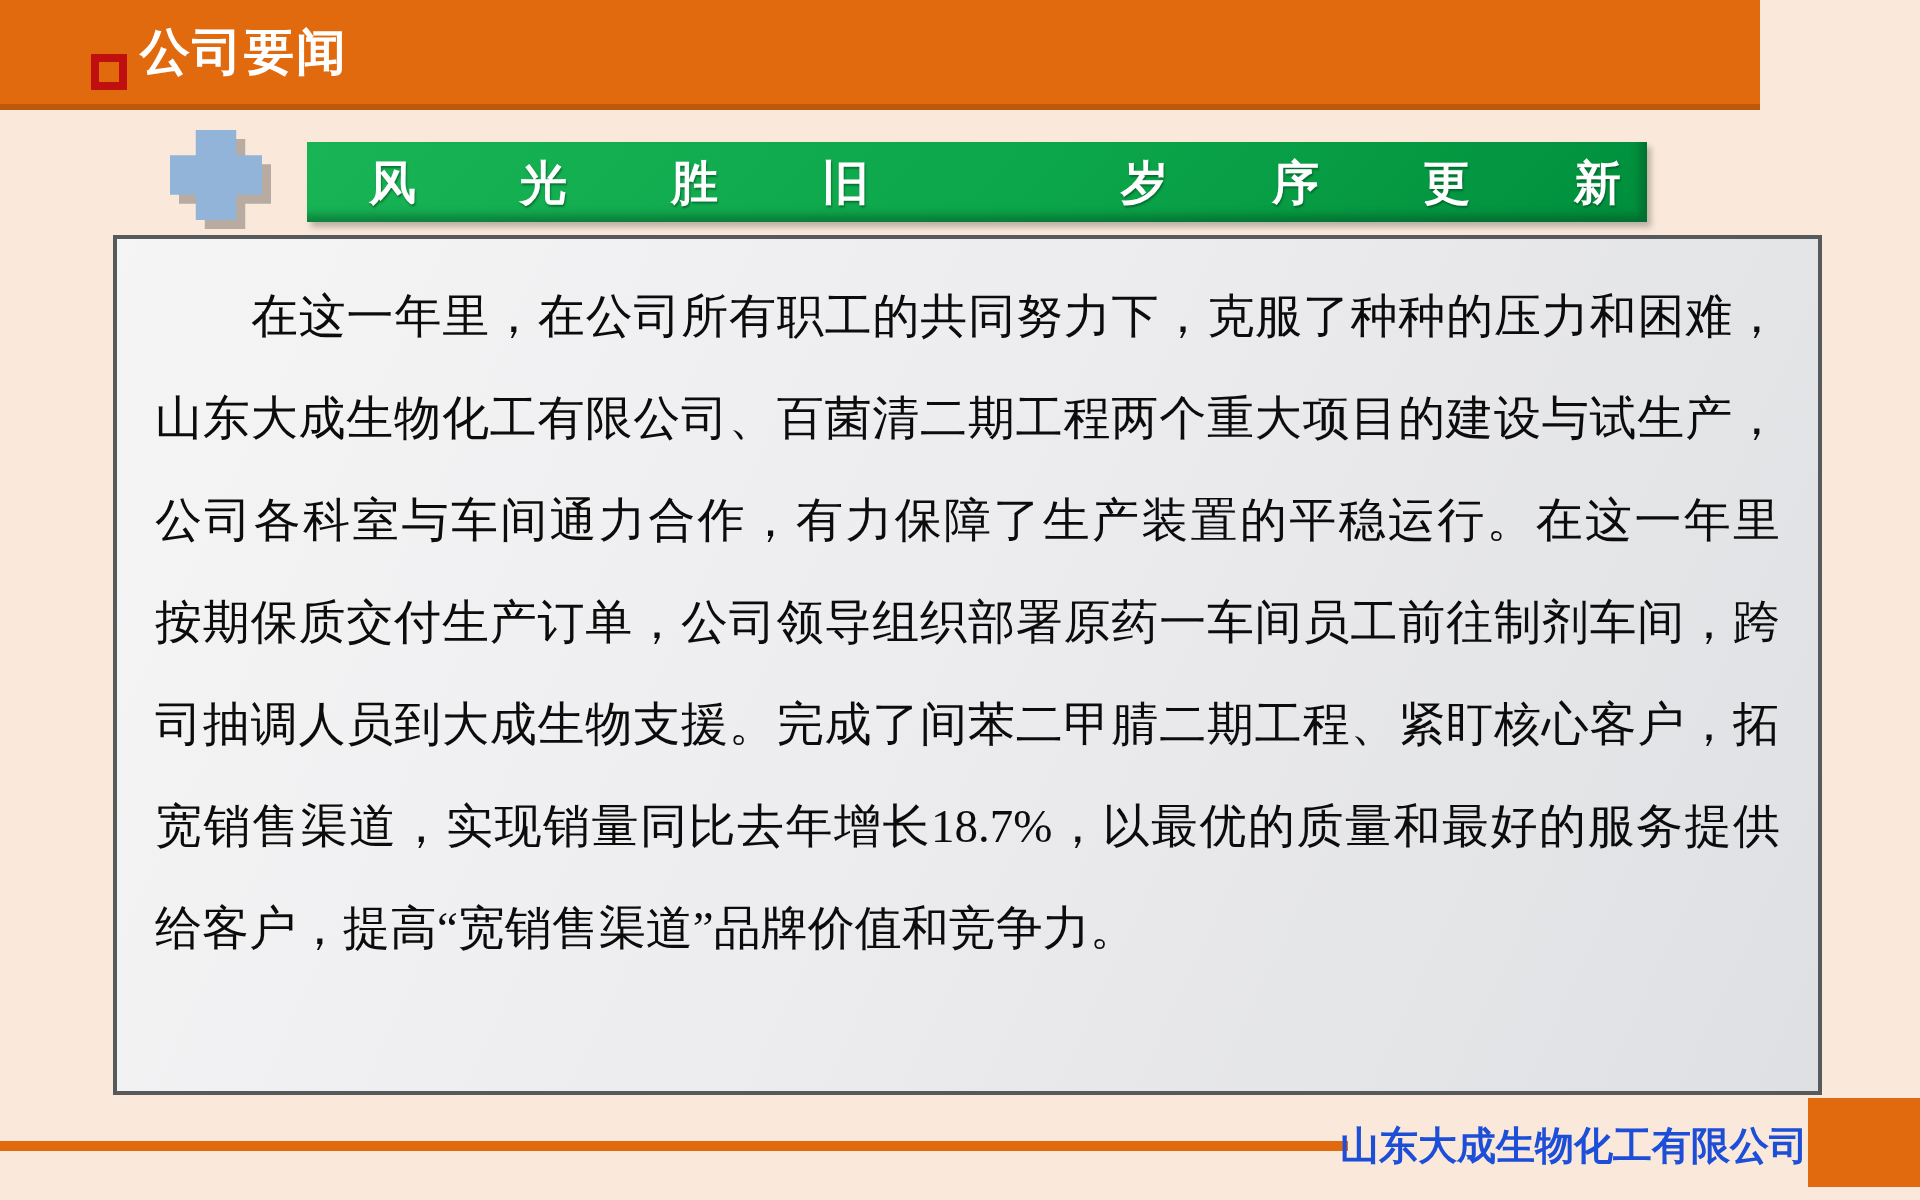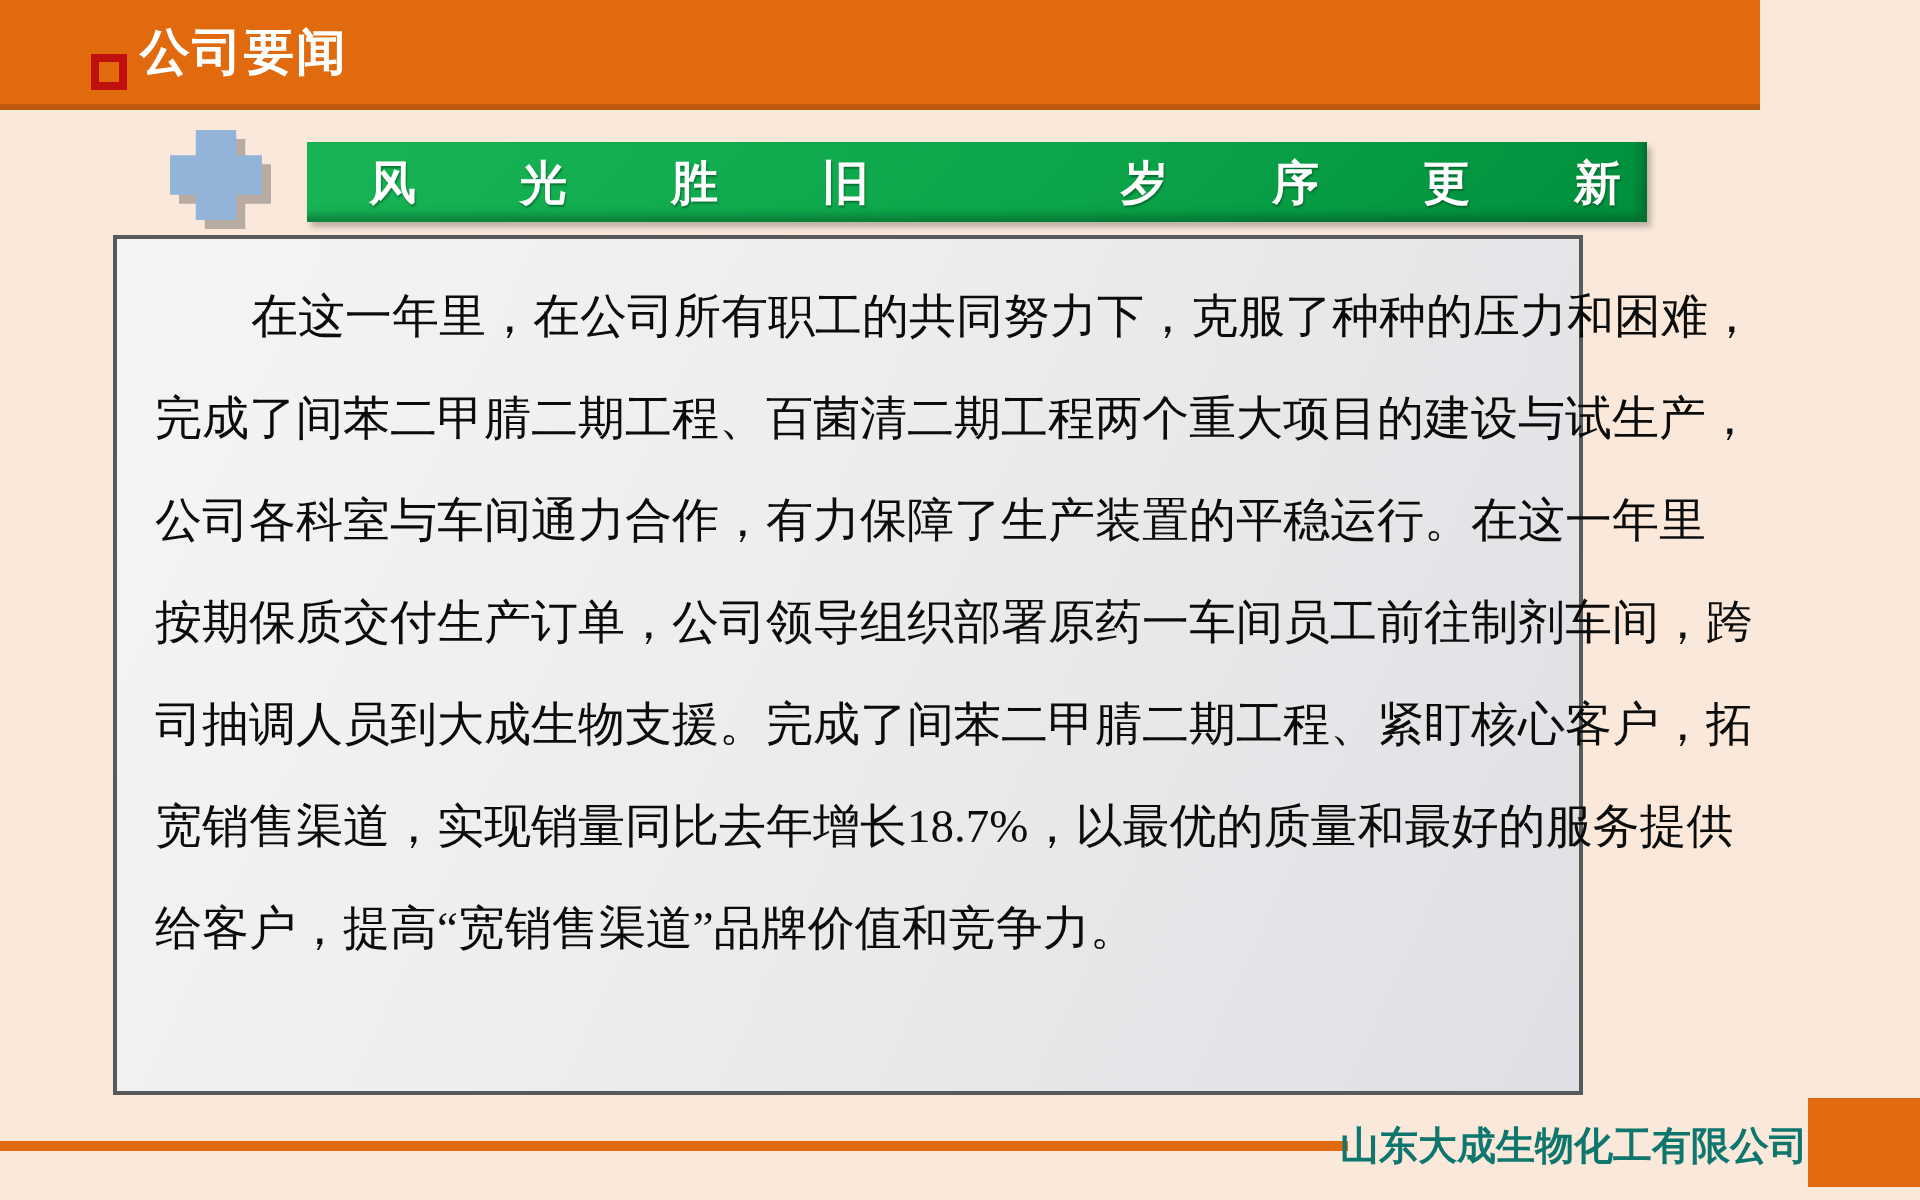--- a/index.html
+++ b/index.html
@@ -51,21 +51,21 @@
   }
   .banner .grp{display:flex;gap:104px;}
   .banner .sp{flex:1;}
   .banner span{
     color:#ffffff;font-size:47px;font-weight:bold;line-height:1;
     text-shadow:1px 2px 2px rgba(0,60,25,0.5);
     font-family:"Liberation Sans","DejaVu Sans",sans-serif;
   }
   
   .content-box{
-    position:absolute;left:113px;top:235px;width:1470px;height:860px;
+    position:absolute;left:113px;top:235px;width:1709px;height:860px;
     box-sizing:border-box;
     border:4px solid #58595B;
     background:linear-gradient(115deg,#f5f5f6 0%,#ededef 45%,#dfe0e3 100%);
     padding:26px 38px 0 38px;
   }
   .content-box .line{
     height:102px;line-height:102px;
     font-size:47px;color:#0c0c0c;
     font-family:"Liberation Serif","DejaVu Serif",serif;
     text-align:justify;text-align-last:justify;
@@ -74,21 +74,21 @@
   .content-box .line.first{text-indent:96px;}
   .content-box .line.last{text-align-last:left;}
   
   .footer-line{
     position:absolute;left:0;top:1141px;width:1348px;height:10px;
     background:#E1690E;
   }
   .footer-text{
     position:absolute;right:112px;top:1120px;height:52px;
     display:flex;align-items:center;
-    font-size:39px;font-weight:600;color:#0f766e;
+    font-size:39px;font-weight:600;color:#1d4ed8;
     font-family:"Liberation Sans","DejaVu Sans",sans-serif;
   }
   .footer-block{
     position:absolute;left:1808px;top:1098px;width:112px;height:89px;
     background:#E1690E;
   }
 </style>
 </head>
 <body>
 
@@ -113,21 +113,21 @@
     <div class="grp">
       <span>岁</span>
       <span>序</span>
       <span>更</span>
       <span>新</span>
     </div>
   </div>
 
   <div class="content-box">
     <div class="line first">在这一年里，在公司所有职工的共同努力下，克服了种种的压力和困难，</div>
-    <div class="line">完成了间苯二甲腈二期工程、百菌清二期工程两个重大项目的建设与试生产，</div>
+    <div class="line">山东大成生物化工有限公司、百菌清二期工程两个重大项目的建设与试生产，</div>
     <div class="line">公司各科室与车间通力合作，有力保障了生产装置的平稳运行。在这一年里</div>
     <div class="line">按期保质交付生产订单，公司领导组织部署原药一车间员工前往制剂车间，跨</div>
     <div class="line">司抽调人员到大成生物支援。完成了间苯二甲腈二期工程、紧盯核心客户，拓</div>
     <div class="line">宽销售渠道，实现销量同比去年增长18.7%，以最优的质量和最好的服务提供</div>
     <div class="line last">给客户，提高“宽销售渠道”品牌价值和竞争力。</div>
   </div>
 
   <div class="footer-line"></div>
   <div class="footer-text">山东大成生物化工有限公司</div>
   <div class="footer-block"></div>

